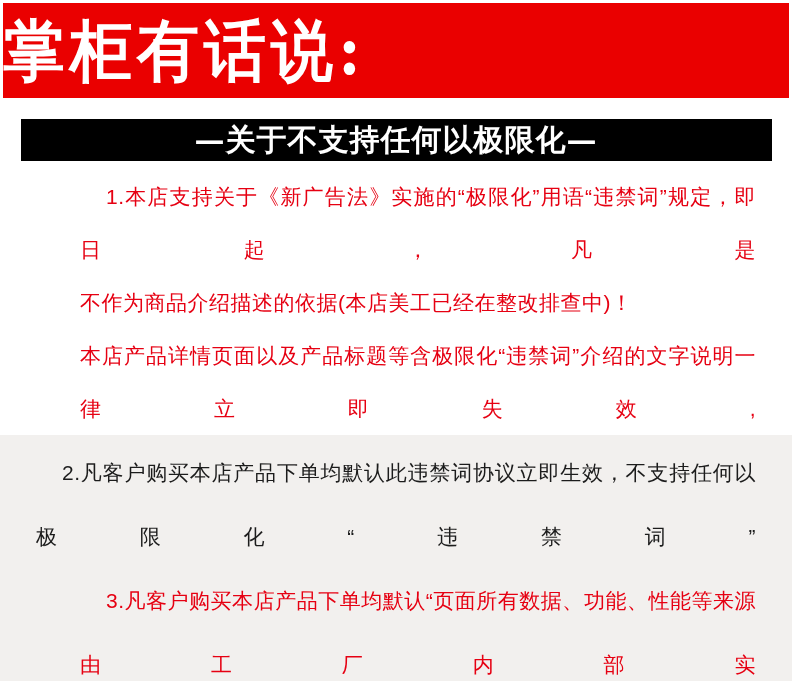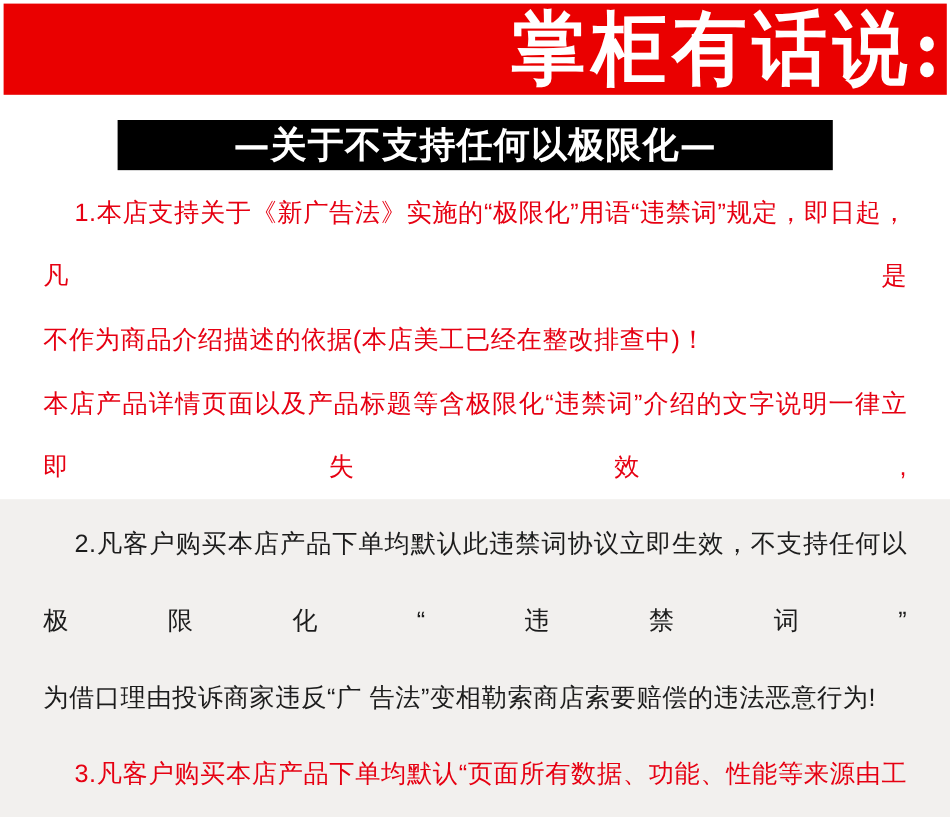--- a/index.html
+++ b/index.html
@@ -7,39 +7,39 @@
     width:792px; height:681px;
     background:#ffffff;
     overflow:hidden;
     font-family:"Liberation Sans", sans-serif;
     position:relative;
   }
 
   
   .red-banner {
     margin:3px 3px 0 3px;
-    height:76px;
+    height:95px;
     background:var(--banner-red,#ea0000);
-    display:flex; align-items:center; justify-content:flex-end;
+    display:flex; align-items:center; justify-content:flex-start;
   }
   .red-banner .title {
     color:var(--title-color,#ffffff);
     font-family:"DejaVu Serif","Liberation Serif",serif;
     font-weight:900;
     font-size:62px;
     letter-spacing:5px;
     line-height:1;
     transform:scaleY(1.08);
     white-space:nowrap;
   }
 
   
   .black-banner {
     margin:21px auto 0 auto;
-    width:596px; height:42px;
+    width:751px; height:42px;
     background:var(--subtitle-bg,#000000);
     display:flex; align-items:center; justify-content:center;
     font-family:"DejaVu Serif","Liberation Serif",serif;
     font-weight:bold;
     font-size:30px;
     color:var(--subtitle-text,#ffffff);
     white-space:nowrap;
     letter-spacing:1px;
   }
   .black-banner .hl { color:var(--subtitle-highlight,#ffef00); }
@@ -58,21 +58,21 @@
   .line {
     font-size:21px;
     line-height:53px;
     white-space:nowrap;
     letter-spacing:0.5px;
   }
   .notice-gray .line { line-height:64px; }
   .line.full { text-align:justify; text-align-last:justify; white-space:normal; }
   .line.end  { text-align:left; white-space:normal; }
   .line.first { text-indent:26px; }
-  .para.red   .line { color:var(--text-red,#e60012); }
+  .para.red   .line { color:var(--text-red,#e60012);margin-left:44px; }
   .para.black .line { color:var(--text-black,#1c1c1c); }
 </style>
 </head>
 <body>
 
 <div class="red-banner">
   <div class="title">掌柜有话说:</div>
 </div>
 
 <div class="black-banner">
@@ -84,20 +84,19 @@
   <div class="para red">
     <div class="line first full">1.本店支持关于《新广告法》实施的“极限化”用语“违禁词”规定，即日起，凡是</div>
     <div class="line end">不作为商品介绍描述的依据(本店美工已经在整改排查中)！</div>
     <div class="line full">本店产品详情页面以及产品标题等含极限化“违禁词”介绍的文字说明一律立即失效,</div>
   </div>
 </div>
 
 <div class="notice-gray">
   <div class="para black">
     <div class="line first full">2.凡客户购买本店产品下单均默认此违禁词协议立即生效，不支持任何以极限化“违禁词”</div>
-    <div class="line end">为借口理由投诉商家违反“广 告法”变相勒索商店索要赔偿的违法恶意行为!</div>
   </div>
   <div class="para red">
     <div class="line first full">3.凡客户购买本店产品下单均默认“页面所有数据、功能、性能等来源由工厂内部实</div>
 
   </div>
 
 </div>
 
 </body></html>

